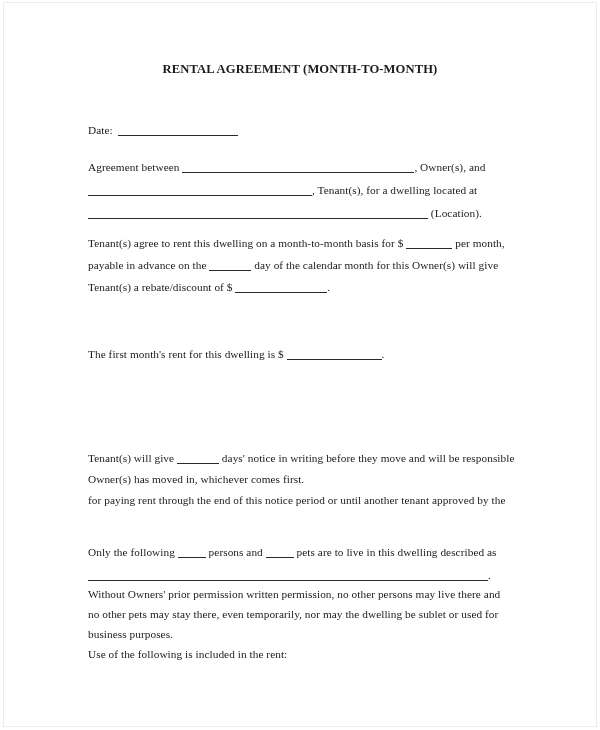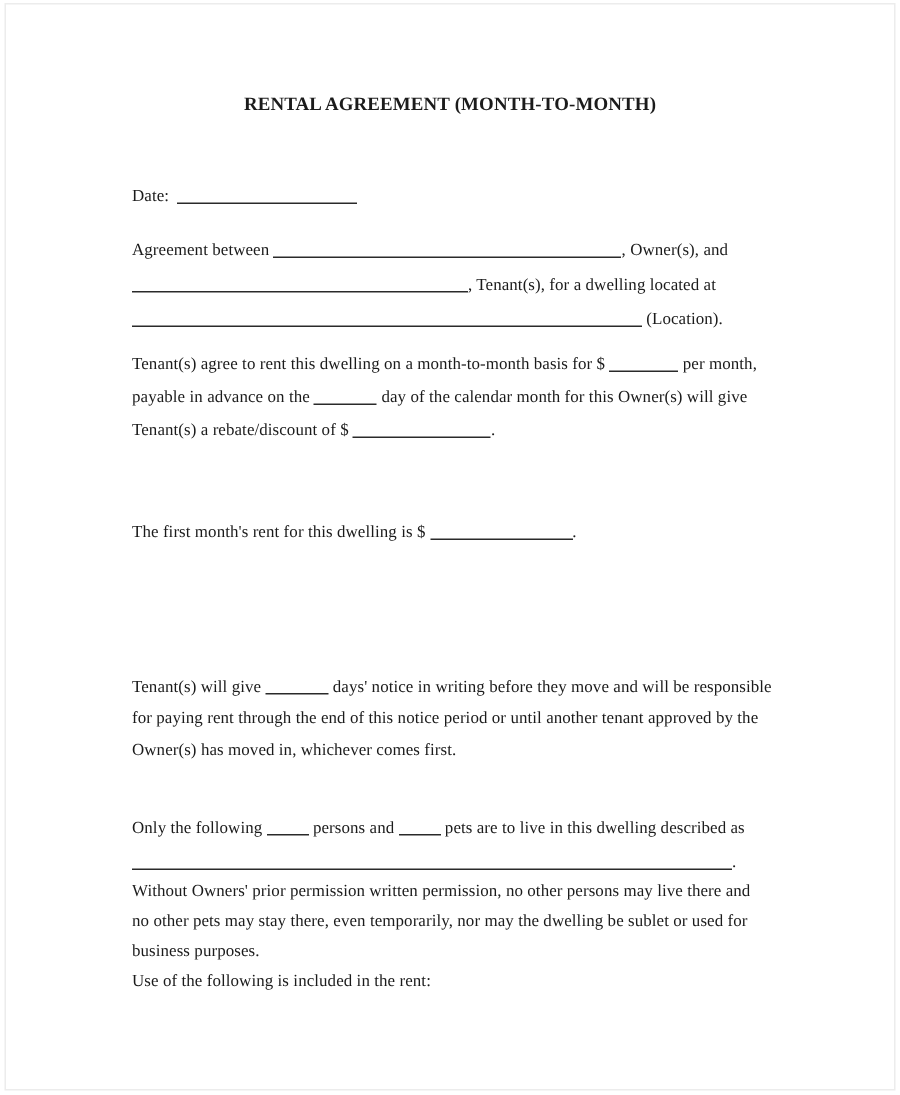--- a/index.html
+++ b/index.html
@@ -69,22 +69,22 @@
   <div class="block" id="b-rent">
       <div class="line"><span class="run">Tenant(s) agree to rent this dwelling on a month-to-month basis for $ </span><span class="blank" style="width: 46px;"></span><span class="run"> per month,</span></div>
       <div class="line"><span class="run">payable in advance on the </span><span class="blank" style="width: 42px;"></span><span class="run"> day of the calendar month for this Owner(s) will give</span></div>
       <div class="line"><span class="run">Tenant(s) a rebate/discount of $ </span><span class="blank" style="width: 92px;"></span><span class="run">.</span></div>
     </div>
   <div class="block" id="b-firstmonth">
       <div class="line"><span class="run">The first month's rent for this dwelling is $ </span><span class="blank" style="width: 95px;"></span><span class="run">.</span></div>
     </div>
   <div class="block" id="b-notice">
       <div class="line"><span class="run">Tenant(s) will give </span><span class="blank" style="width: 42px;"></span><span class="run"> days' notice in writing before they move and will be responsible</span></div>
+      <div class="line"><span class="run">Owner(s) has moved in, whichever comes first.</span></div>
       <div class="line"><span class="run">for paying rent through the end of this notice period or until another tenant approved by the</span></div>
-      <div class="line"><span class="run">Owner(s) has moved in, whichever comes first.</span></div>
     </div>
   <div class="block" id="b-permission">
       <div class="line"><span class="run">Without Owners' prior permission written permission, no other persons may live there and</span></div>
       <div class="line"><span class="run">no other pets may stay there, even temporarily, nor may the dwelling be sublet or used for</span></div>
       <div class="line"><span class="run">business purposes.</span></div>
       <div class="line"><span class="run">Use of the following is included in the rent:</span></div>
     </div>
   <div class="block" id="b-persons">
       <div class="line"><span class="run">Only the following </span><span class="blank" style="width: 28px;"></span><span class="run"> persons and </span><span class="blank" style="width: 28px;"></span><span class="run"> pets are to live in this dwelling described as</span></div>
       <div class="line"><span class="blank" style="width: 400px;"></span><span class="run">.</span></div>

